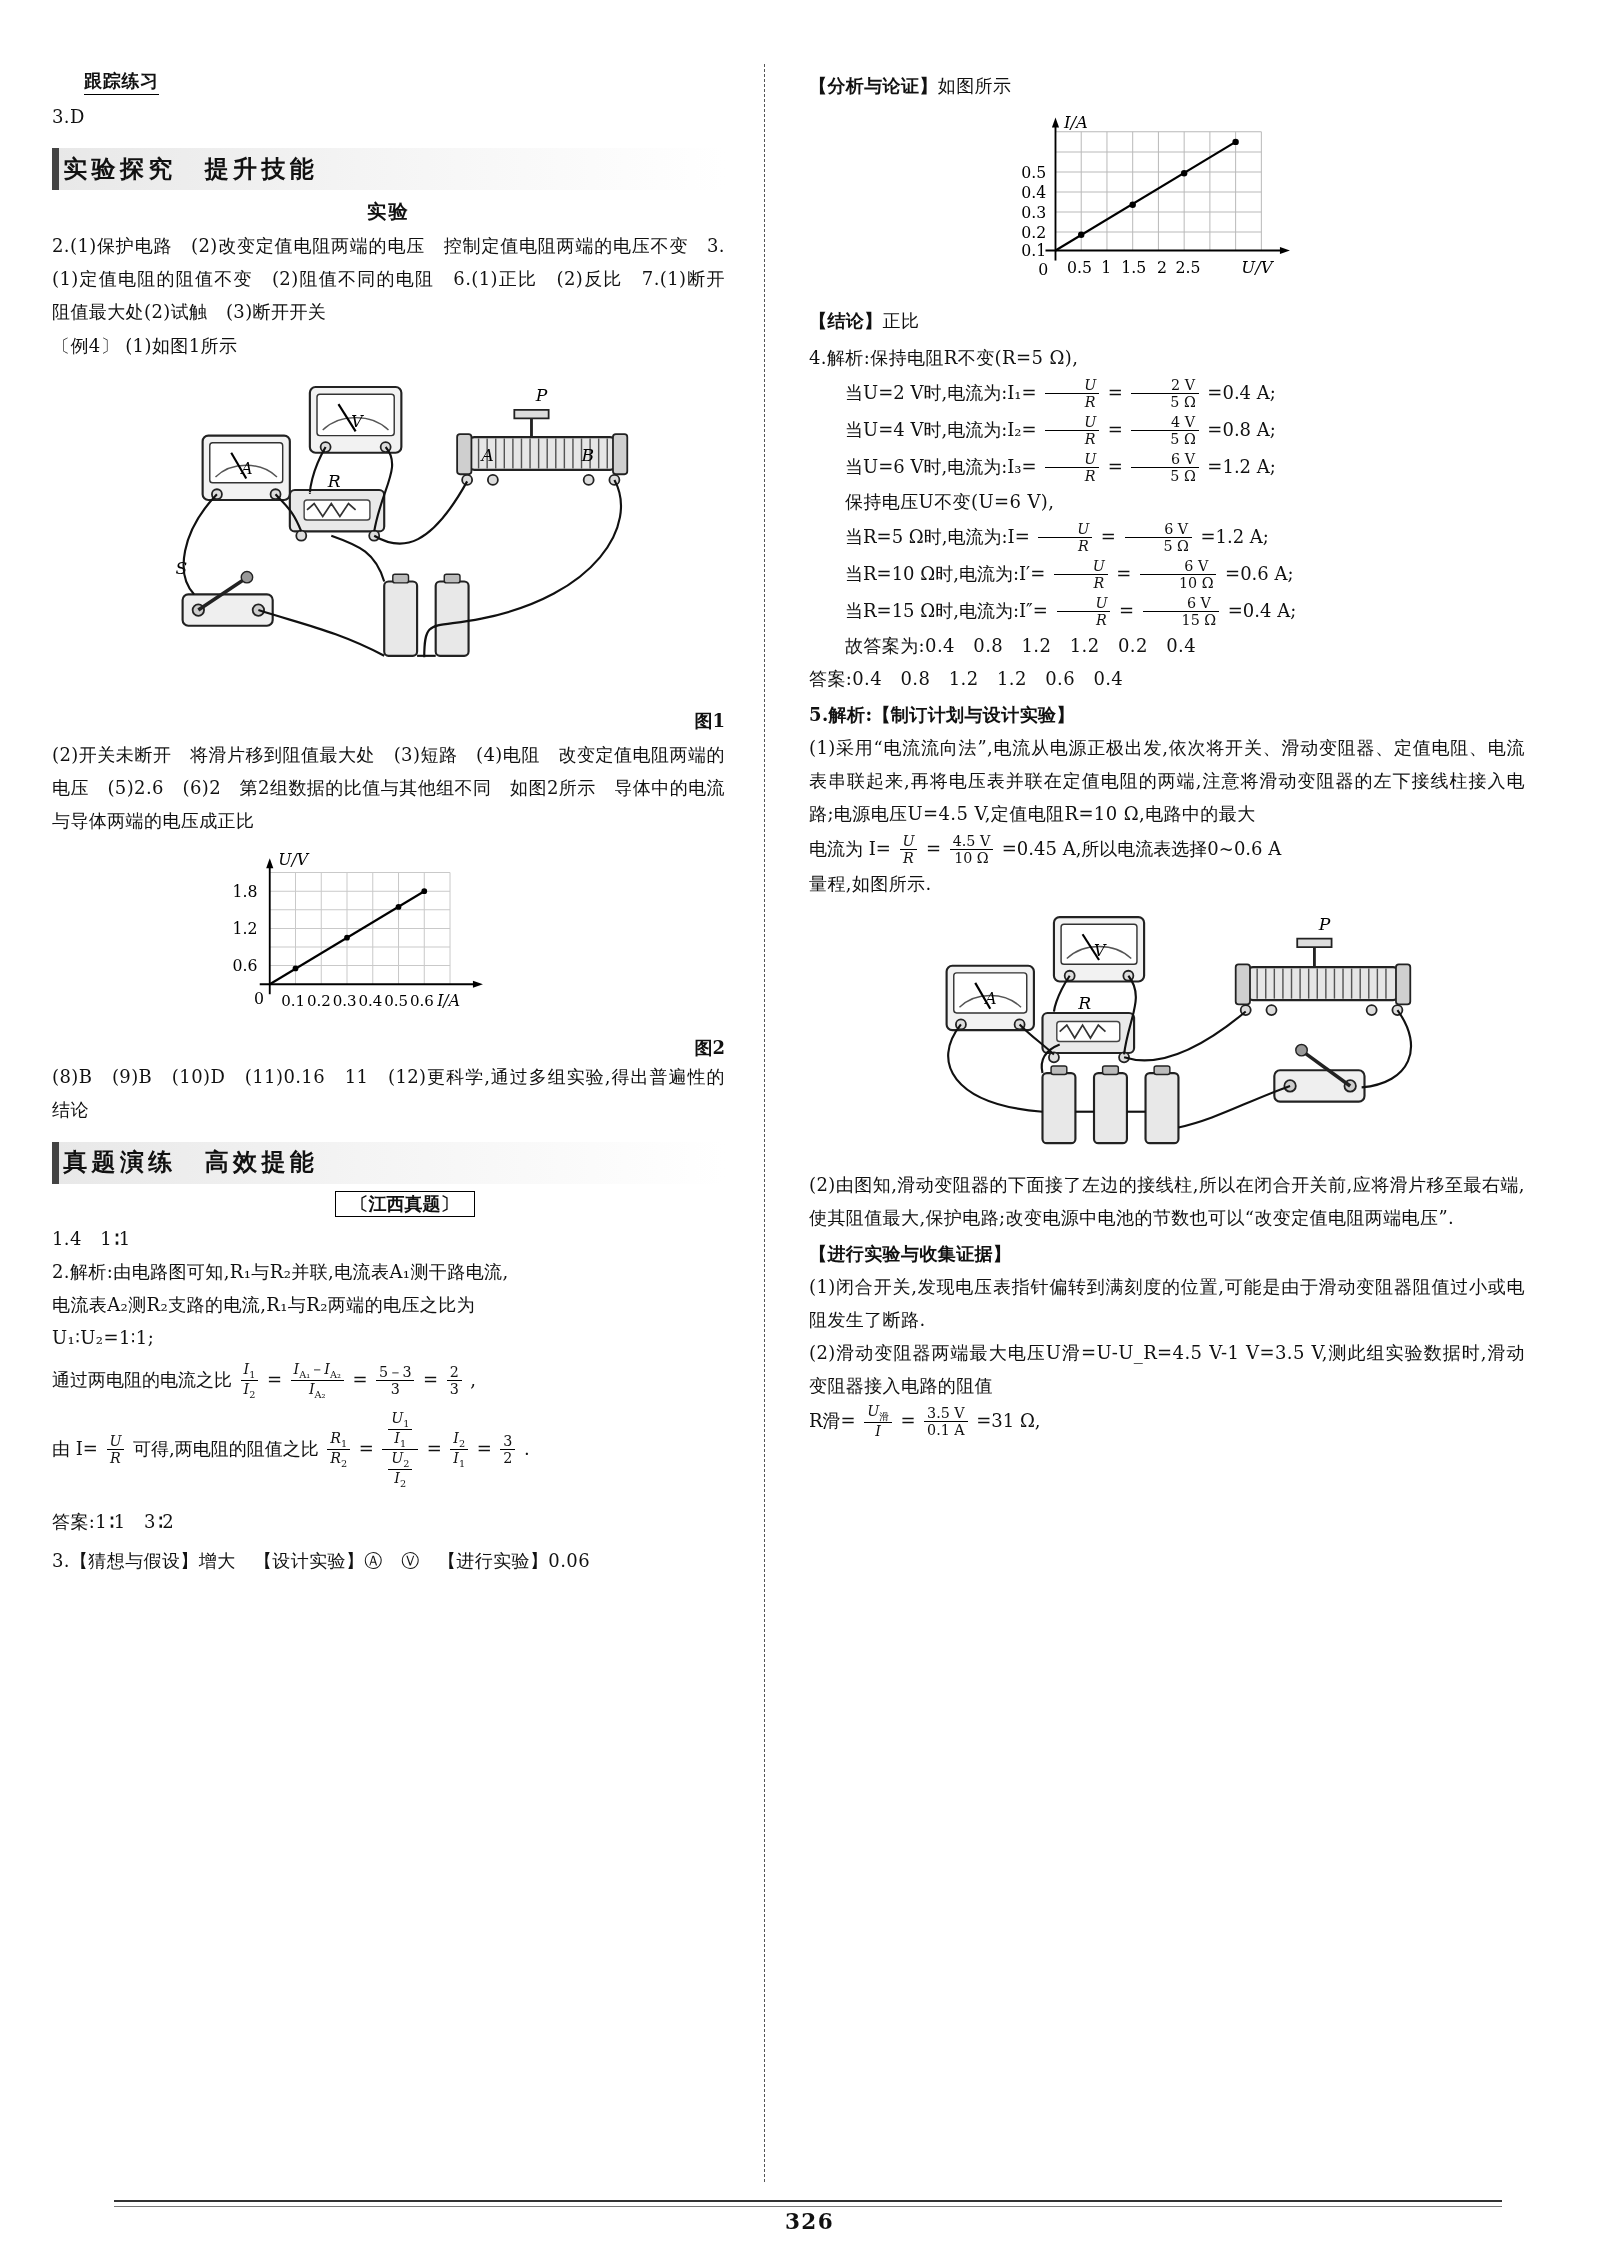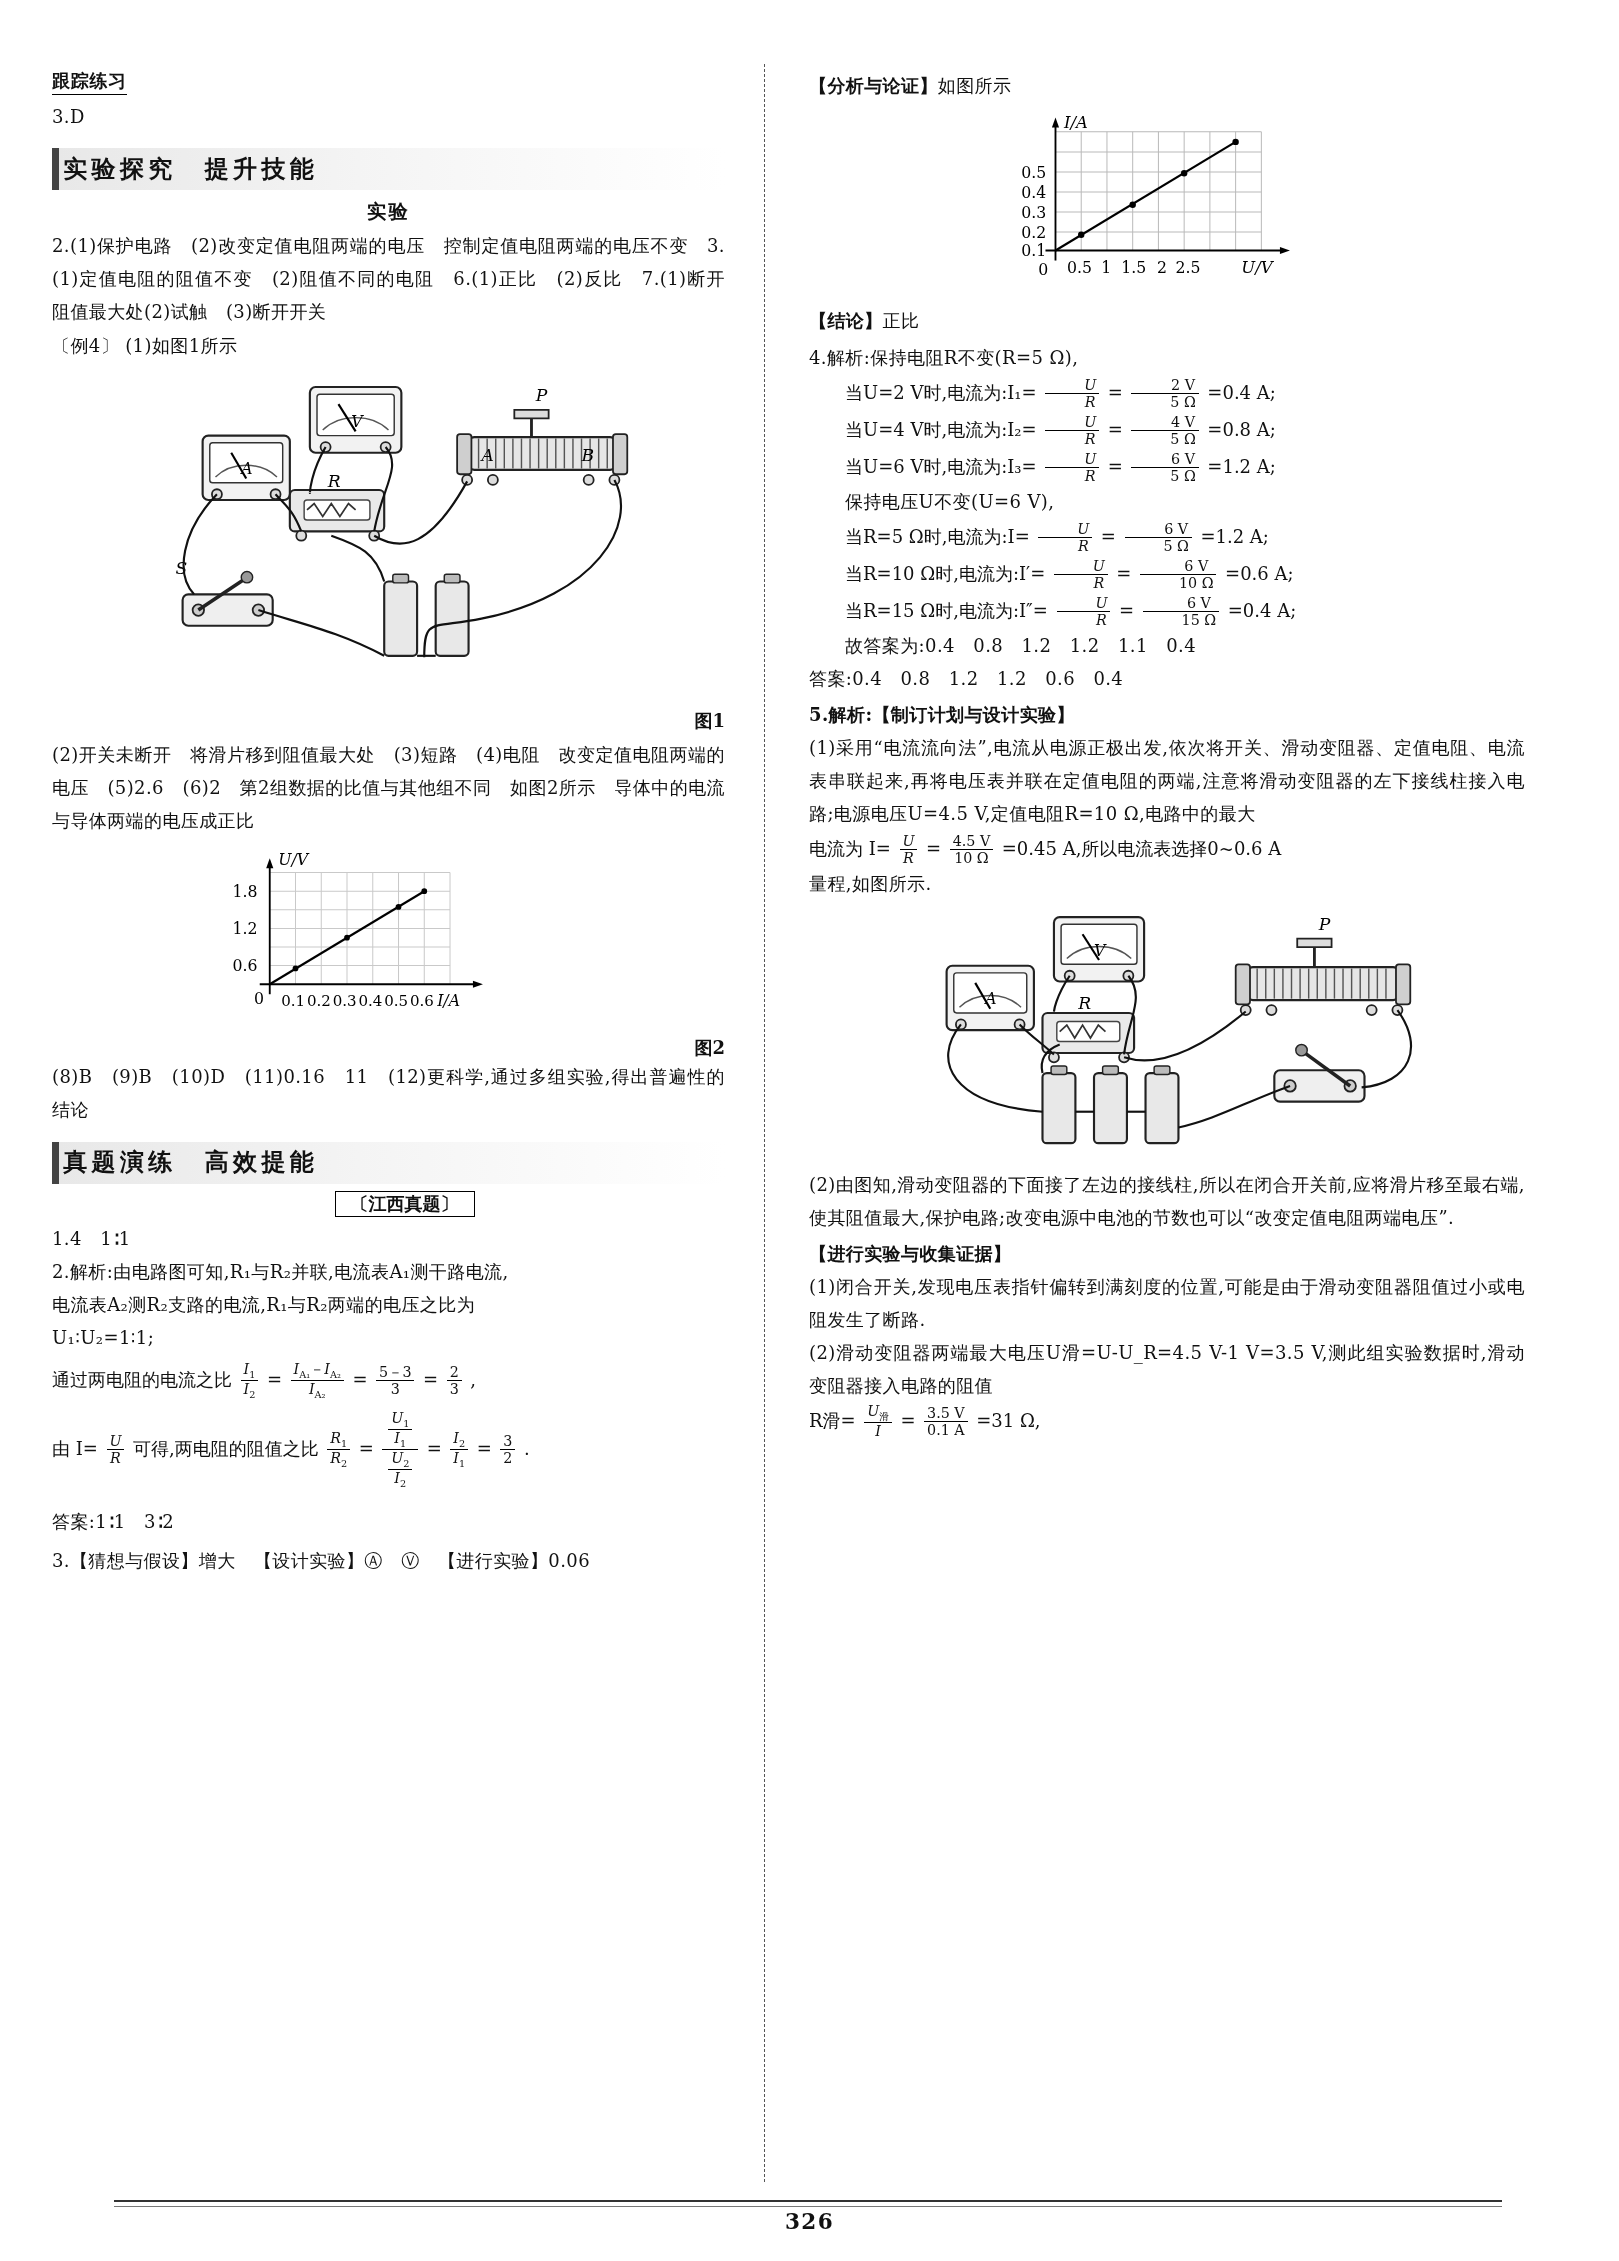--- a/index.html
+++ b/index.html
@@ -21,21 +21,21 @@
   }
   .col-left  { left:52px;  width:673px; }
   .col-right { left:809px; width:716px; }
   .divider {
     position:absolute; left:764px; top:64px; width:0; height:2118px;
     border-left:1.4px dashed #555;
   }
   .ln { font-size:18px; line-height:33px; letter-spacing:0.4px; }
   .hd-small { font-size:18px; font-weight:bold; letter-spacing:0.7px; }
   .rule-under {
-    border-bottom:1.4px solid #000; display:inline-block; padding-bottom:1.4px;
+    border-bottom:1.4px solid #000; display:inline-block; padding-bottom:1.4px;margin-left:32px;
   }
   .section-title {
     font-size:24px; font-weight:bold; letter-spacing:4.3px;
     padding:4.3px 0 5.7px 4.3px;
     background:linear-gradient(to right,#e8e8e8 0%, #f4f4f4 45%, #ffffff 100%);
     border-left:7.2px solid #444;
     margin:15.7px 0 7.2px 0;
   }
   .center { text-align:center; }
   .bold { font-weight:bold; }
@@ -379,21 +379,21 @@
     </div>
 
     <div class="mathline indent">
       <span>当R=15 Ω时,电流为:I″=</span>
       <span class="frac"><span class="num"><i>U</i></span><span class="den"><i>R</i></span></span>
       <span>=</span>
       <span class="frac"><span class="num">6 V</span><span class="den">15 Ω</span></span>
       <span>=0.4 A;</span>
     </div>
 
-    <div class="ln indent">故答案为:0.4　0.8　1.2　1.2　1.1　0.4</div>
+    <div class="ln indent">故答案为:0.4　0.8　1.2　1.2　0.2　0.4</div>
     <div class="ln">答案:0.4　0.8　1.2　1.2　0.6　0.4</div>
 
     <div class="ln bold" style="margin-top:2.9px;">5.解析:【制订计划与设计实验】</div>
     <div class="ln" style="text-align:justify;">(1)采用“电流流向法”,电流从电源正极出发,依次将开关、滑动变阻器、定值电阻、电流表串联起来,再将电压表并联在定值电阻的两端,注意将滑动变阻器的左下接线柱接入电路;电源电压U=4.5 V,定值电阻R=10 Ω,电路中的最大</div>
 
     <div class="mathline">
       <span>电流为 I=</span>
       <span class="frac"><span class="num"><i>U</i></span><span class="den"><i>R</i></span></span>
       <span>=</span>
       <span class="frac"><span class="num">4.5 V</span><span class="den">10 Ω</span></span>

